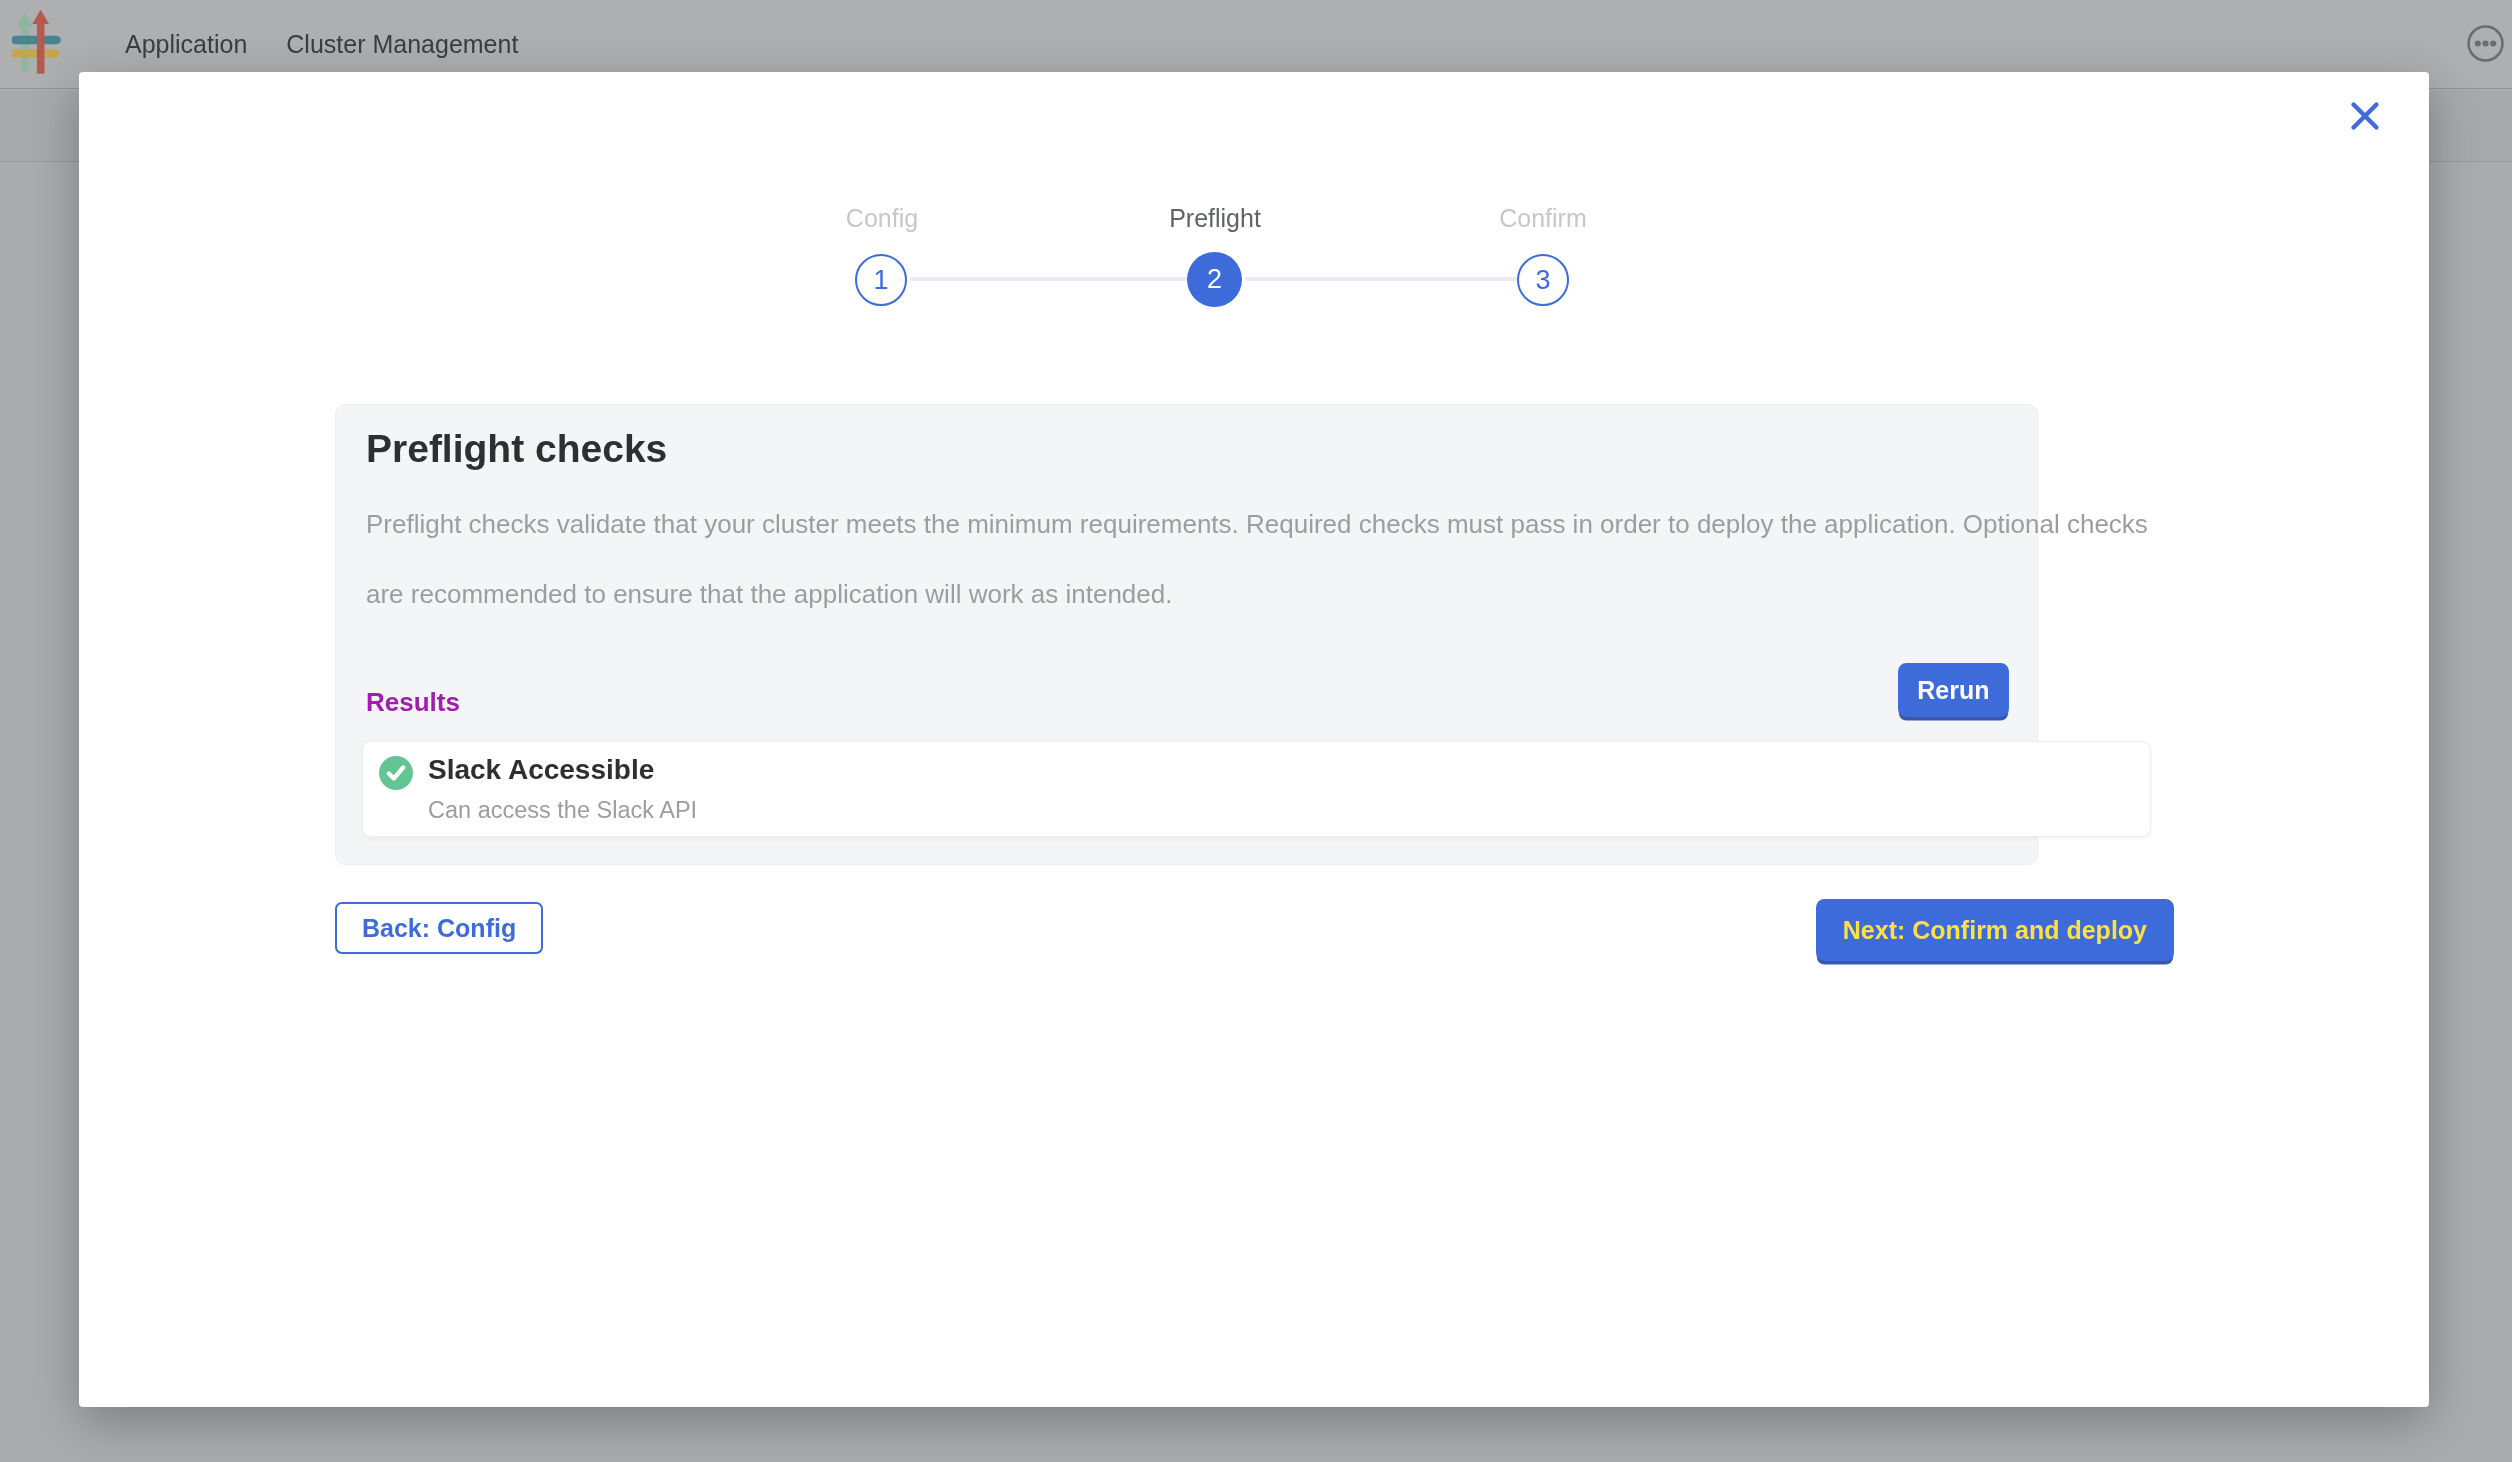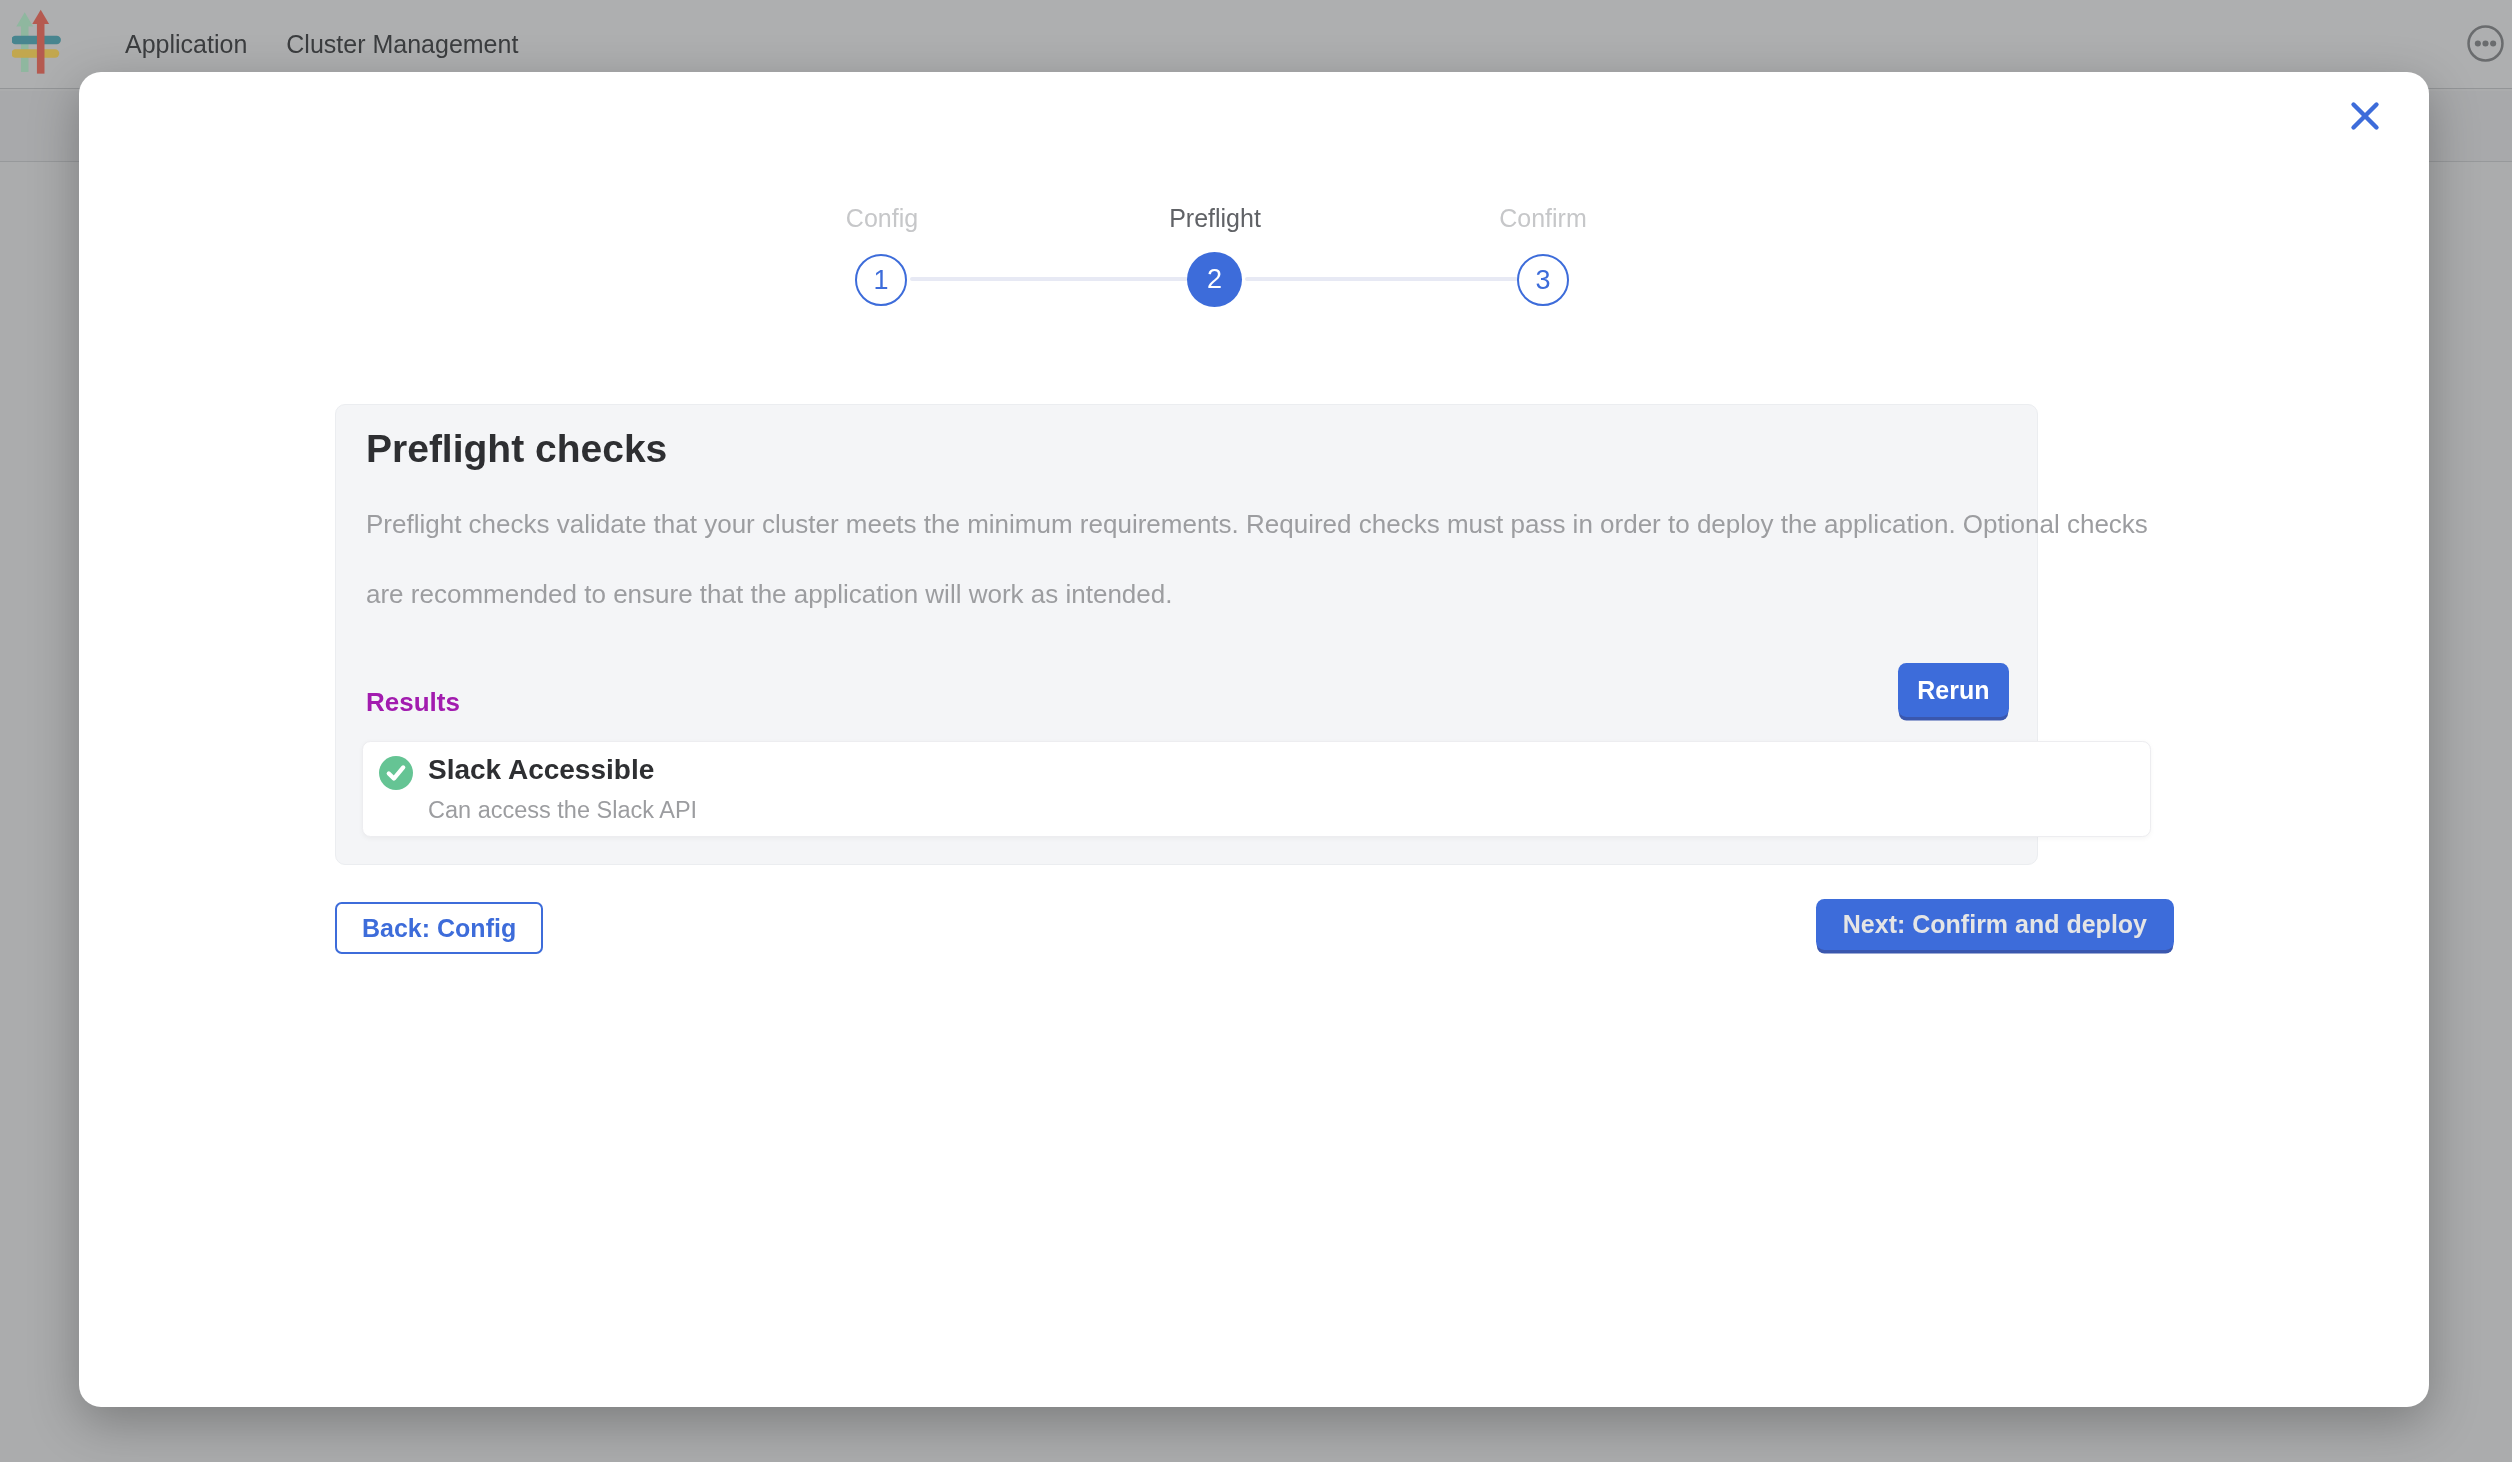--- a/index.html
+++ b/index.html
@@ -22,21 +22,21 @@
     background: #a8a9ab; border-bottom: 1.7px solid #97999b;
   }
   .version {
     position: absolute; left: 0; top: 1428px; width: 2512px;
     text-align: center; font-size: 26px; color: #7e8183;
   }
 
   
   .modal {
     position: absolute; left: 79px; top: 72px; width: 2350px; height: 1335px;
-    background: #ffffff; border-radius: 22px;
+    background: #ffffff; border-radius: 4px;
     box-shadow: 0 15px 50px rgba(0,0,0,0.28);
   }
   .close-btn { position: absolute; top: 23.5px; right: 44px; width: 40px; height: 40px; cursor: pointer;
     display: flex; align-items: center; justify-content: center; background: none; border: none; }
 
   
   .step-label { position: absolute; top: 132px; width: 252px; text-align: center; font-size: 25px; }
   .step-label.inactive { color: #c6c7c9; }
   .step-label.active { color: #606266; }
   .step-circle {
@@ -74,23 +74,23 @@
   .check-name { position: absolute; left: 65px; top: 11.7px; font-size: 28px; font-weight: bold; color: #2e2f32; }
   .check-detail { position: absolute; left: 65px; top: 55px; font-size: 23.5px; color: #9c9da0; }
 
   
   .back-btn {
     position: absolute; left: 256px; top: 830px; height: 52px; padding: 0 25px;
     background: #ffffff; border: 2.5px solid #3d6cda; border-radius: 6.7px;
     color: #3d6cda; font-size: 25px; font-weight: bold; font-family: inherit; cursor: pointer;
   }
   .next-btn {
-    position: absolute; right: 255px; top: 827px; height: 51px; padding: 0 27px;
+    position: absolute; right: 255px; top: 827px; height: 62px; padding: 0 27px;
     background: #3d6cda; border: none; border-radius: 8.4px;
-    color: #e5e5e5; font-size: 25px; font-weight: bold; font-family: inherit;
+    color: #fde047; font-size: 25px; font-weight: bold; font-family: inherit;
     box-shadow: 0 4.2px 0 -0.8px #3a57ae; cursor: pointer;
   }
 </style>
 </head>
 <body>
 
 <div class="screen">
 
   <div class="topnav">
     <svg class="logo" viewBox="0 0 58 82">

